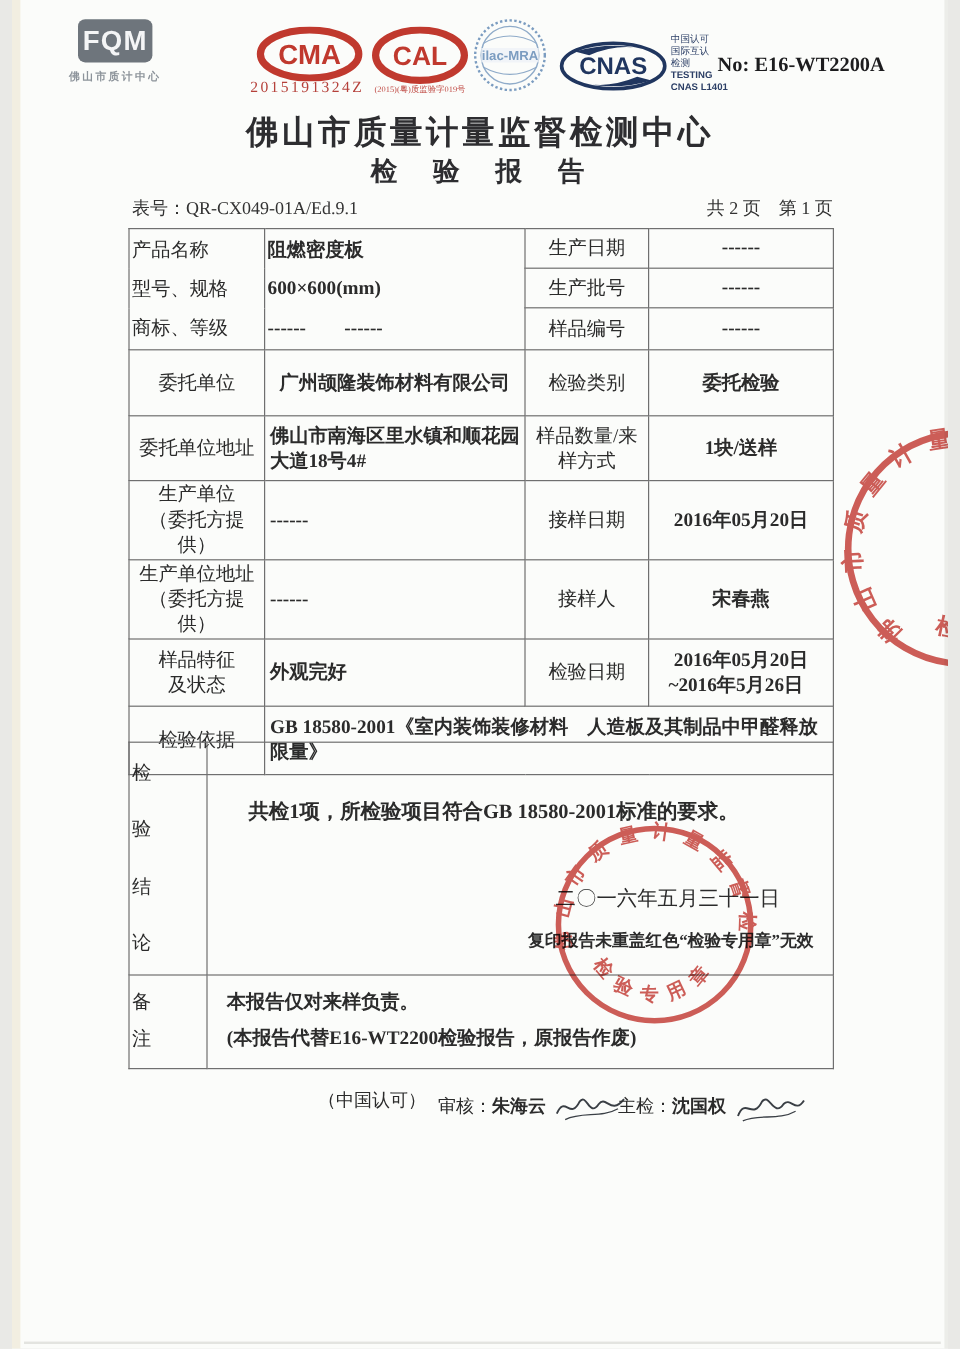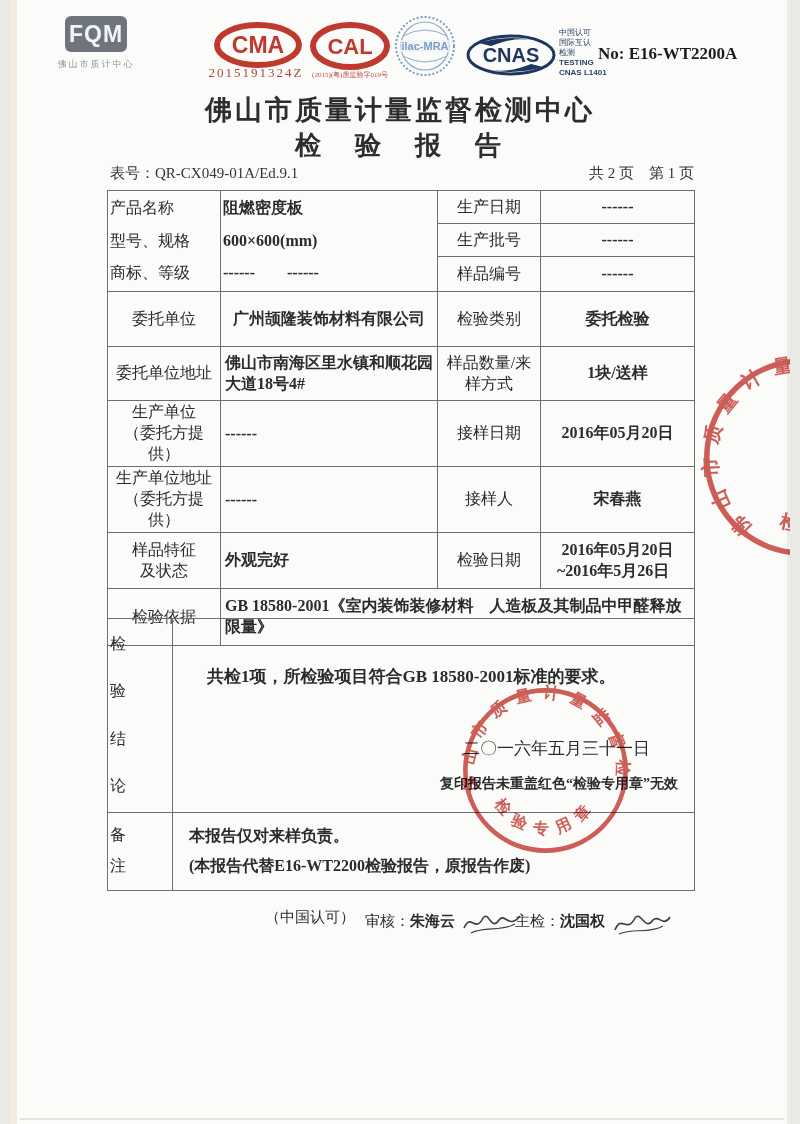--- a/index.html
+++ b/index.html
@@ -10,36 +10,36 @@
   }
   .edge-left{position:absolute;left:0;top:0;width:7px;height:100%;background:#efe9d8;opacity:.75;}
   .edge-bottom{position:absolute;left:10px;right:6px;bottom:4px;height:2px;background:#cfcfca;opacity:.55;}
   .edge-right{position:absolute;right:0;top:0;width:3px;height:100%;background:#e3e3de;opacity:.6;}
 
   
   .fqm-box{position:absolute;left:55px;top:16px;width:62px;height:36px;background:#6e757c;border-radius:6px;
     display:flex;align-items:center;justify-content:center;color:#f4f5f6;
     font-family:"Liberation Sans","DejaVu Sans",sans-serif;font-size:23px;font-weight:bold;letter-spacing:1px;}
   .fqm-org{position:absolute;left:30px;top:58px;width:112px;text-align:center;color:#8d949b;
-    font-family:"Liberation Sans","DejaVu Sans",sans-serif;font-size:9px;font-weight:normal;letter-spacing:2px;}
+    font-family:"Liberation Sans","DejaVu Sans",sans-serif;font-size:9px;font-weight:bold;letter-spacing:2px;}
   .logo-svg{position:absolute;}
   .cma-cert{position:absolute;left:196px;top:65px;width:100px;text-align:center;color:#b5403a;
     font-size:13px;letter-spacing:2px;}
   .cal-cert{position:absolute;left:290px;top:70px;width:100px;text-align:center;color:#c04a44;
     font-size:7px;}
   .cnas-info{position:absolute;left:549px;top:28px;color:#2c3f66;font-size:8px;line-height:10px;
     font-family:"Liberation Sans","DejaVu Sans",sans-serif;}
   .cnas-info .b{font-weight:bold;}
   .report-no{position:absolute;left:588px;top:44px;font-size:17px;font-weight:bold;color:#1c1c1e;}
 
   
   .title-org{position:absolute;left:0;top:92px;width:100%;text-align:center;
     font-size:27px;font-weight:bold;letter-spacing:3px;color:#2d2d30;}
   .title-doc{position:absolute;left:0;top:128px;width:100%;text-align:center;
-    font-size:26px;font-weight:bold;letter-spacing:4px;color:#2d2d30;}
+    font-size:22px;font-weight:bold;letter-spacing:4px;color:#2d2d30;}
 
   .meta-row{position:absolute;left:100px;top:164px;width:584px;display:flex;justify-content:space-between;
     font-size:15px;color:#333;}
 
   
   table{border-collapse:collapse;table-layout:fixed;}
   td{border:1px solid #6f6f6f;font-size:16px;text-align:center;vertical-align:middle;padding:1px 2px;
      color:#2b2b2b;overflow:hidden;}
   .t1{position:absolute;left:97px;top:190px;width:587px;}
   .t2{position:absolute;left:97px;top:618px;width:587px;}

